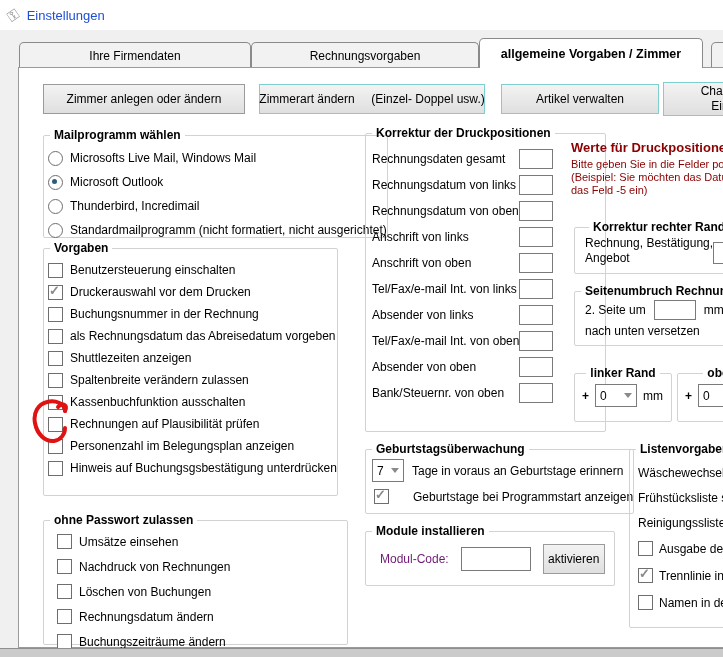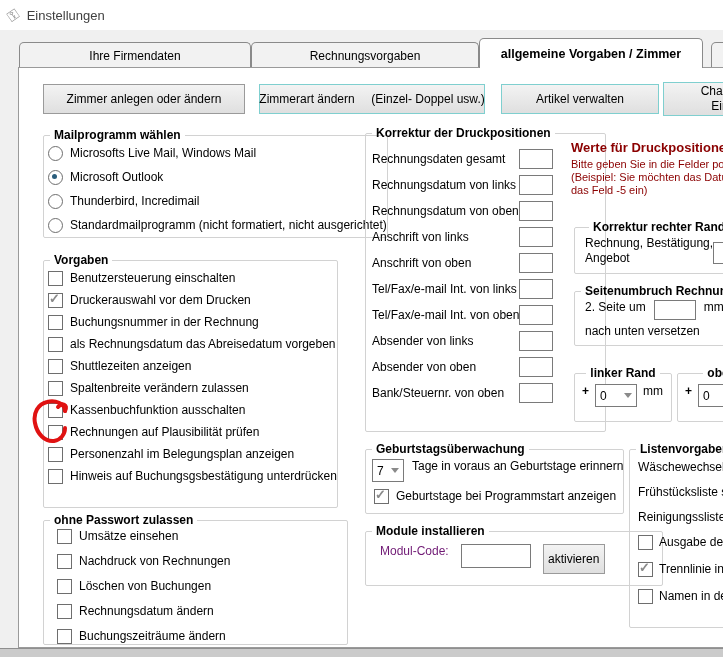--- a/index.html
+++ b/index.html
@@ -3,21 +3,21 @@
 <meta charset="utf-8">
 <style>
   html,body{margin:0;padding:0}
   body{
     width:723px;height:657px;position:relative;overflow:hidden;
     background:#f0f0f0;font-family:"Liberation Sans",sans-serif;font-size:12px;color:#000;
     -webkit-font-smoothing:none;
   }
   .titlebar{position:absolute;left:0;top:0;width:723px;height:30px;background:#ffffff;
     display:flex;align-items:center;gap:8px;padding-left:8px;box-sizing:border-box}
-  .titlebar .title{color:#404040;font-size:13px}
+  .titlebar .title{color:#1d4ed8;font-size:13px}
   .keyicon{display:inline-block;transform:rotate(-35deg);color:#8a8a8a;font-size:14px}
 
   
   .tab{position:absolute;box-sizing:border-box;border:1px solid #8a8a8a;border-bottom:none;
     border-radius:5px 5px 0 0;background:#f2f2f2;display:flex;align-items:center;justify-content:center;
     top:42px;height:26px;z-index:2;cursor:default}
   .tab.active{top:38px;height:30px;background:#fff;font-weight:bold;font-size:12.5px;z-index:4}
   .tab1{left:19px;width:232px}
   .tab2{left:251px;width:228px}
   .tab3{left:479px;width:224px}
@@ -34,21 +34,21 @@
     font-family:"Liberation Sans",sans-serif;font-size:12px;white-space:pre;cursor:pointer;padding:0}
   .btn.cyan{border:1px solid #7fcfcf}
   .btn4{flex-direction:column;line-height:15px}
 
   
   fieldset{position:absolute;box-sizing:border-box;border:1px solid #d2d2d2;border-radius:2px;
     margin:0;padding:0}
   fieldset legend{font-weight:bold;font-size:12px;margin-left:6px;padding:0 4px;white-space:nowrap}
   fieldset.center-legend legend{margin:0 auto}
 
-  .row{display:flex;gap:7px;white-space:nowrap}
+  .row{display:flex;align-items:center;gap:7px;white-space:nowrap}
   .rows{padding:4px 0 0 6px}
 
   
   .radio{flex:none;width:13px;height:13px;border:1px solid #6e6e6e;border-radius:50%;background:#fff;position:relative}
   .radio.checked::after{content:"";position:absolute;left:3px;top:3px;width:5px;height:5px;border-radius:50%;background:#2a5d7c}
   .cb{flex:none;width:13px;height:13px;border:1px solid #6e6e6e;background:#fff;position:relative}
   .cb.checked::after{content:"\2713";position:absolute;left:0px;top:-3px;color:#8a8a8a;font-size:13px;font-weight:bold}
 
   input[type=text]{box-sizing:border-box;border:1px solid #7a7a7a;background:#fff;height:20px;
     font-family:"Liberation Sans",sans-serif;font-size:12px;padding:0 2px}
@@ -114,21 +114,21 @@
         <span class="radio"></span>
         <span>Thunderbird, Incredimail</span>
       </div>
       <div class="row" style="height:24px">
         <span class="radio"></span>
         <span>Standardmailprogramm (nicht formatiert, nicht ausgerichtet)</span>
       </div>
     </div>
   </fieldset>
 
-  <fieldset style="left:24px;top:185px;width:290px;height:255px">
+  <fieldset style="left:24px;top:173px;width:290px;height:255px">
     <legend>Vorgaben</legend>
     <div class="rows" style="padding-left:4px">
       <div class="row" style="height:22px">
         <span class="cb"></span>
         <span>Benutzersteuerung einschalten</span>
       </div>
       <div class="row" style="height:22px">
         <span class="cb checked"></span>
         <span>Druckerauswahl vor dem Drucken</span>
       </div>
@@ -219,25 +219,25 @@
       </div>
       <div class="drow">
         <span class="dlab">Anschrift von oben</span>
         <input type="text" value="" style="">
       </div>
       <div class="drow">
         <span class="dlab">Tel/Fax/e-mail Int. von links</span>
         <input type="text" value="" style="">
       </div>
       <div class="drow">
+        <span class="dlab">Absender  von links</span>
+        <input type="text" value="" style="">
+      </div>
+      <div class="drow">
         <span class="dlab">Tel/Fax/e-mail Int. von oben</span>
-        <input type="text" value="" style="">
-      </div>
-      <div class="drow">
-        <span class="dlab">Absender  von links</span>
         <input type="text" value="" style="">
       </div>
       <div class="drow">
         <span class="dlab">Absender von oben</span>
         <input type="text" value="" style="">
       </div>
       <div class="drow">
         <span class="dlab">Bank/Steuernr.  von oben</span>
         <input type="text" value="" style="">
       </div>
@@ -246,27 +246,27 @@
 
   <fieldset style="left:346px;top:374px;width:250px;height:72px">
     <legend>Geburtstagsüberwachung</legend>
     <div class="row" style="padding:3px 0 0 6px;gap:8px">
       <span class="dd" style="width:32px">
         <span>7</span>
         <span class="chev"></span>
       </span>
       <span>Tage in voraus an Geburtstage erinnern</span>
     </div>
-    <div class="row" style="padding:7px 0 0 8px;gap:7px">
+    <div class="row" style="padding:7px 0 0 8px;gap:24px">
       <span class="cb checked"></span>
       <span>Geburtstage bei Programmstart anzeigen</span>
     </div>
   </fieldset>
 
-  <fieldset style="left:346px;top:456px;width:298px;height:62px">
+  <fieldset style="left:346px;top:456px;width:250px;height:62px">
     <legend>Module installieren</legend>
     <div class="row" style="padding:6px 0 0 14px;gap:12px">
       <span class="red">Modul-Code:</span>
       <input type="text" style="width: 70px; height: 24px;" value="">
       <button class="btn" style="position:static;width:62px;height:30px">aktivieren</button>
     </div>
   </fieldset>
 
   <div class="maroon-h" style="left:552px;top:72px">Werte für Druckpositionen</div>
   <div class="maroon-t" style="left:552px;top:90px">Bitte geben Sie in die Felder pos</div>

